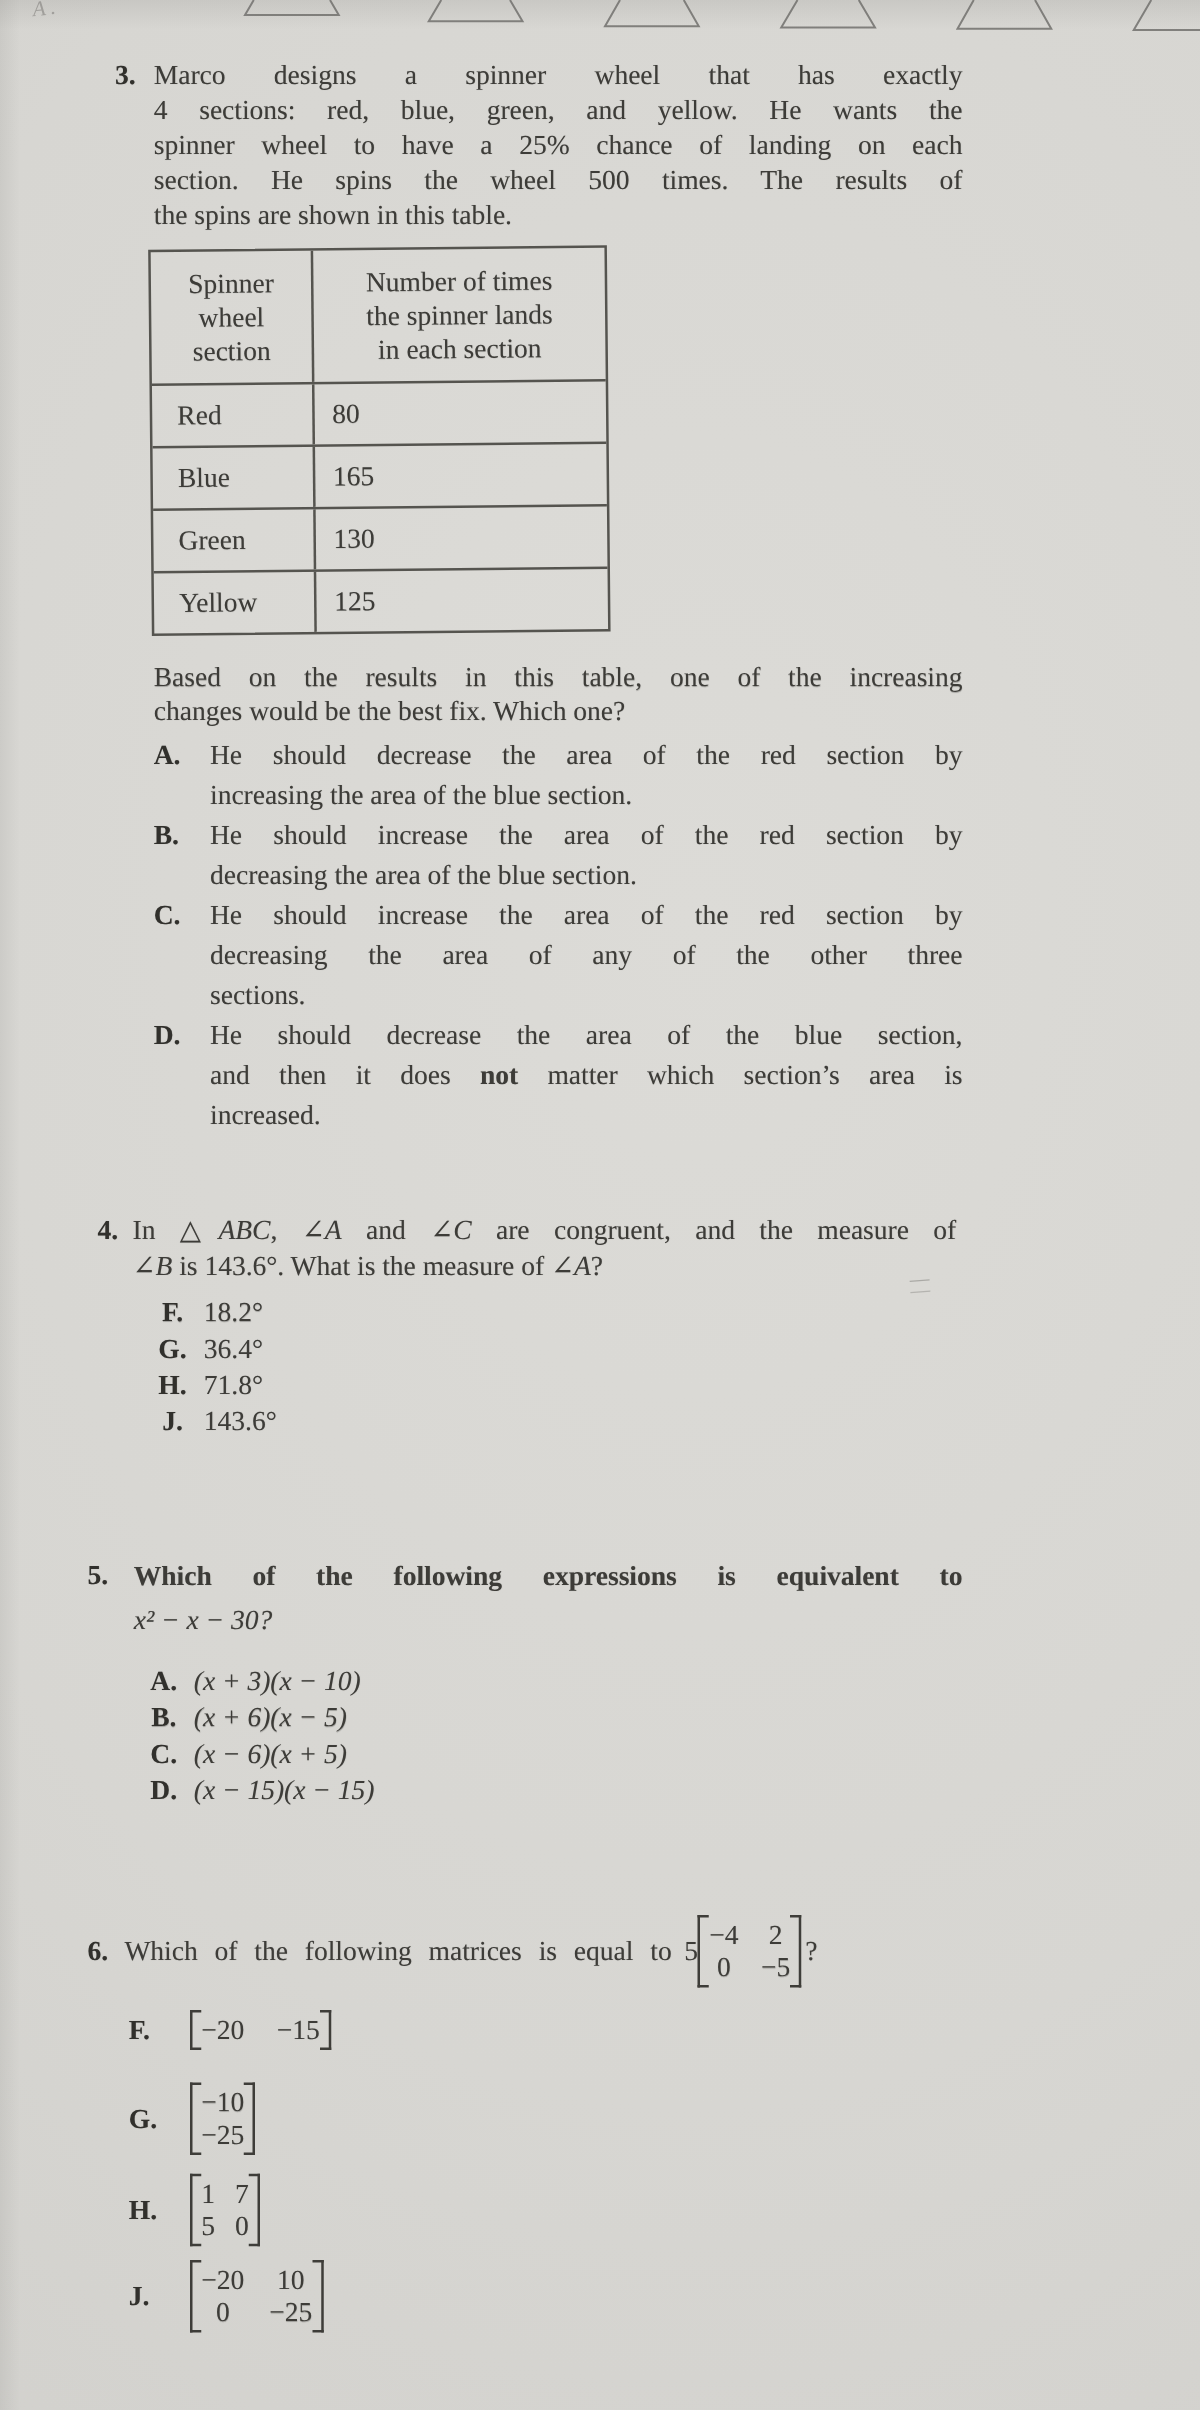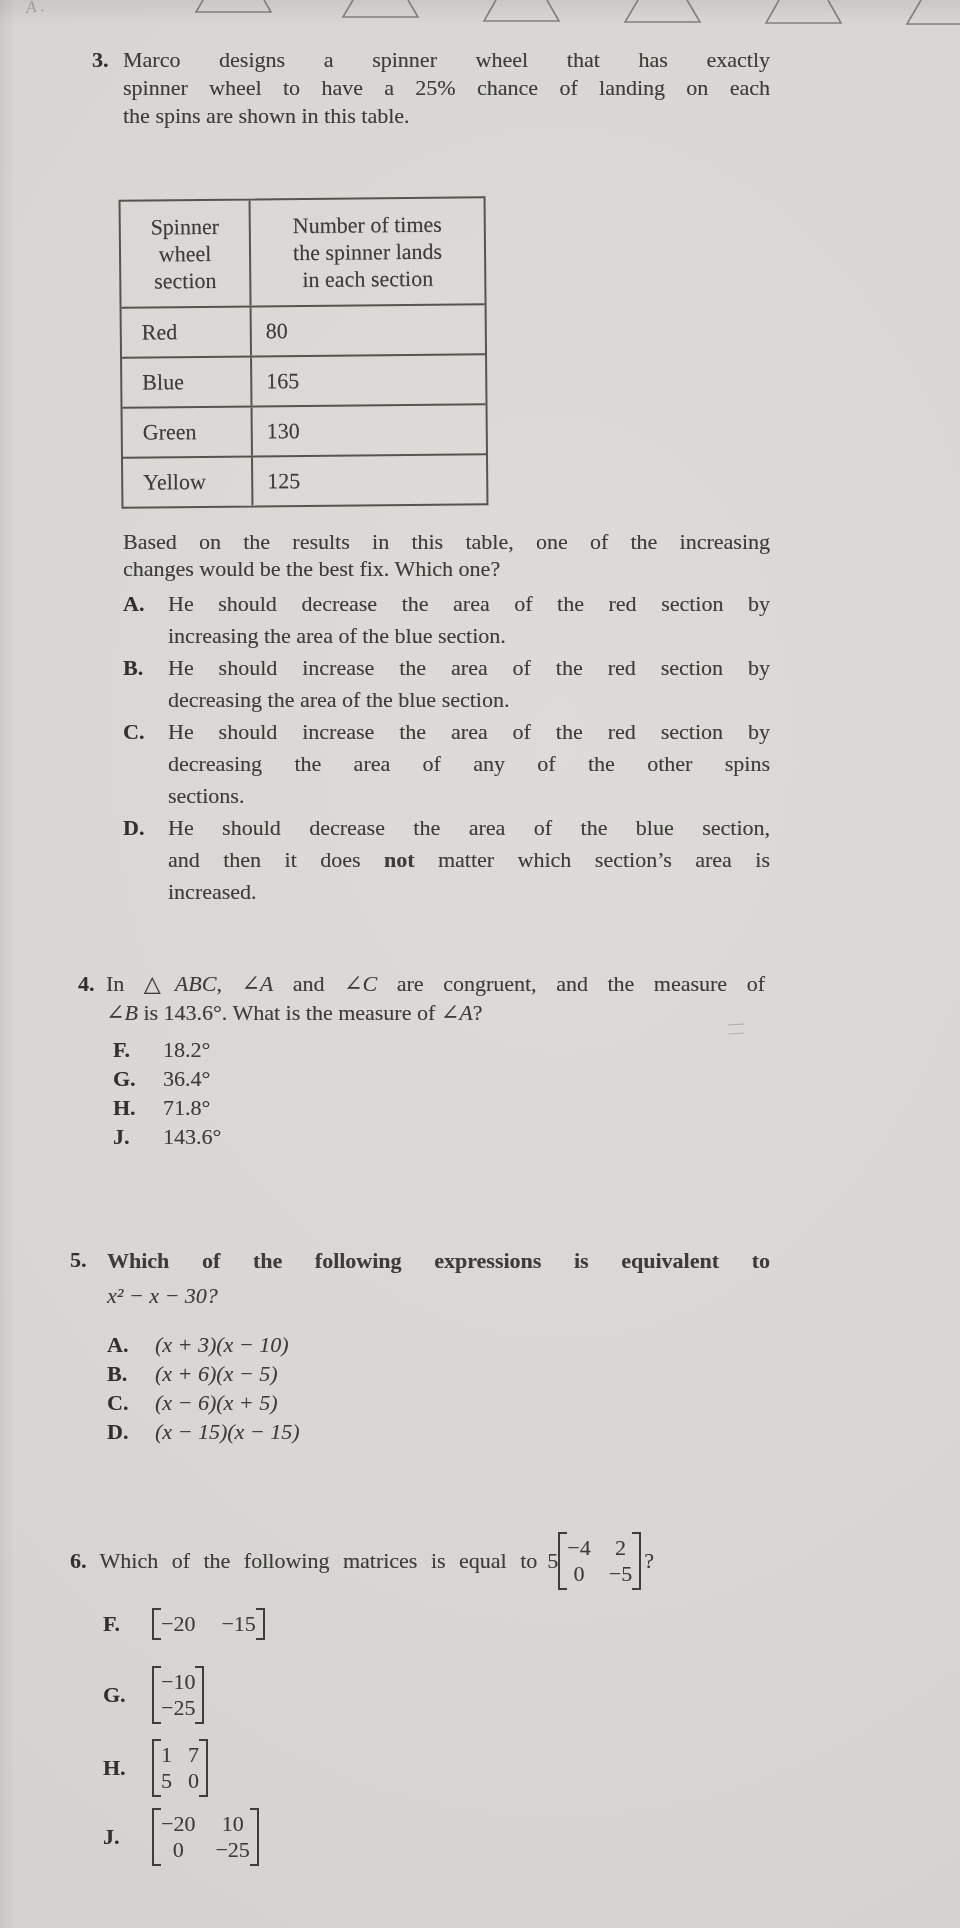--- a/index.html
+++ b/index.html
@@ -33,21 +33,21 @@
   .dcell.c2{padding-left:14px;}
   .followup{left:123px;top:528px;width:647px;}
   .followup div{height:27px;line-height:27px;}
   .choice3{position:absolute;left:123px;width:647px;}
   .choice3 .clabel{position:absolute;left:0;top:0;line-height:32px;}
   .choice3 .ctext{margin-left:45px;width:602px;}
   .choice3 .ctext div{height:32px;line-height:32px;}
   
   .stem4{left:106px;top:969px;width:659px;}
   .stem4 div{height:29px;line-height:29px;}
-  .crow{position:absolute;height:29px;line-height:29px;}
+  .crow{position:absolute;height:29px;line-height:29px;text-align:center;}
   .crow .clabel{display:inline-block;font-weight:bold;color:#31302c;}
   .w50{width:50px;}
   .w48{width:48px;}
   .stem5{left:107px;top:1246px;width:663px;}
   .stem5 div{height:29px;line-height:29px;font-weight:bold;}
   .expr5{left:107px;top:1281px;height:30px;line-height:30px;font-style:italic;}
   i{font-style:italic;}
   .mathi{font-style:italic;}
   
   .mx{position:relative;display:inline-block;padding:3px 9px;}
@@ -85,21 +85,23 @@
       <polyline points="779,0 766,23 841,23 828,0"></polyline>
       <polyline points="921,0 907,24 982,24 968,0"></polyline>
     </g>
   </svg>
   <div class="pencil">A .</div>
   <div class="smudge"></div>
 
   <div class="abs qnum" style="left:92px;top:47px;">3.</div>
   <div class="abs q3stem">
     <div class="jl">Marco designs a spinner wheel that has exactly</div>
+    <div class="jl">4 sections: red, blue, green, and yellow. He wants the</div>
     <div class="jl">spinner wheel to have a 25% chance of landing on each</div>
+    <div class="jl">section. He spins the wheel 500 times. The results of</div>
     <div class="ll">the spins are shown in this table.</div>
   </div>
 
   <div class="abs tbl">
     <div class="trow hrow">
       <div class="hcell c1">
         <span>Spinner</span>
         <span>wheel</span>
         <span>section</span>
       </div>
@@ -143,21 +145,21 @@
     <span class="clabel qnum">B.</span>
     <div class="ctext">
       <div class="jl">He should increase the area of the red section by</div>
       <div class="ll">decreasing the area of the blue section.</div>
     </div>
   </div>
   <div class="choice3" style="top:716px;">
     <span class="clabel qnum">C.</span>
     <div class="ctext">
       <div class="jl">He should increase the area of the red section by</div>
-      <div class="jl">decreasing the area of any of the other spins</div>
+      <div class="jl">decreasing the area of any of the other three</div>
       <div class="ll">sections.</div>
     </div>
   </div>
   <div class="choice3" style="top:812px;">
     <span class="clabel qnum">D.</span>
     <div class="ctext">
       <div class="jl">He should decrease the area of the blue section,</div>
       <div class="jl"><span>and then it does </span><b>not</b><span> matter which section’s area is</span></div>
       <div class="ll">increased.</div>
     </div>

